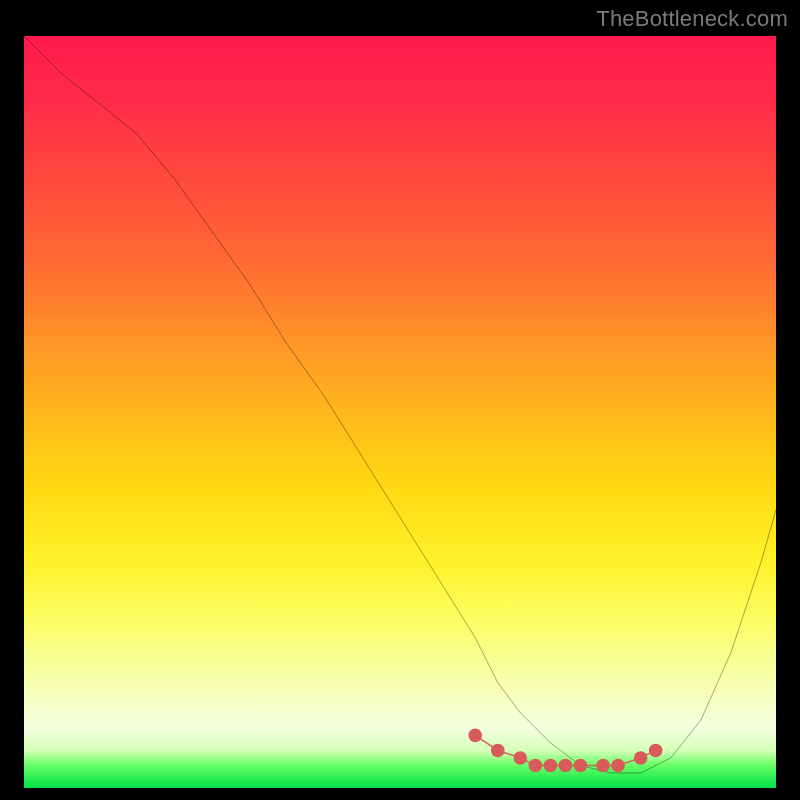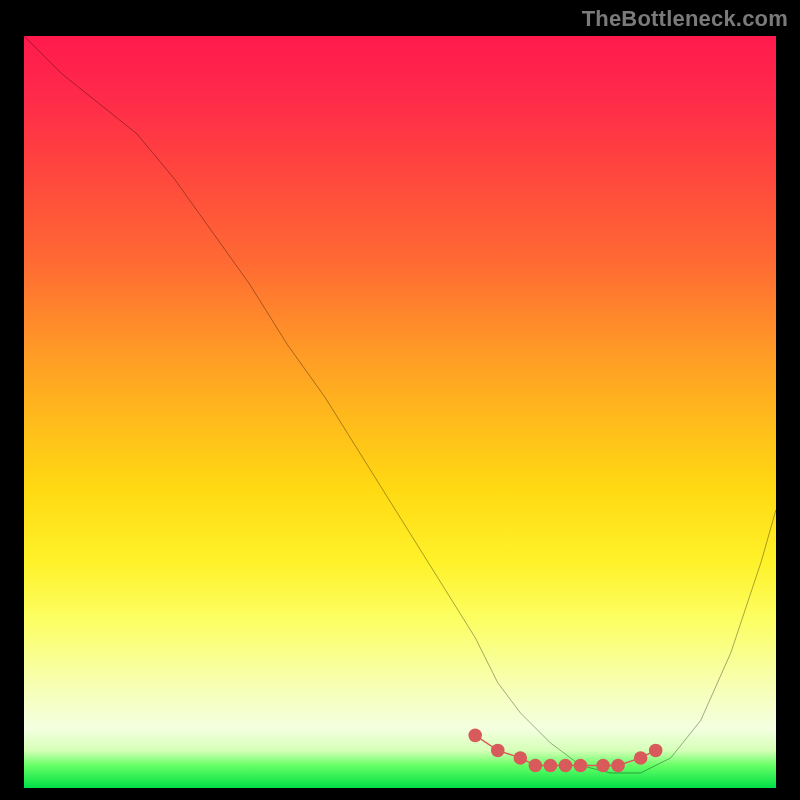--- a/index.html
+++ b/index.html
@@ -49,21 +49,21 @@
     width: 100%;
     height: 100%;
     pointer-events: none;
   }
 
   .watermark {
     position: absolute;
     top: 6px;
     right: 12px;
     font-size: 22px;
-    font-weight: 700;
+    font-weight: 400;
     color: #7a7a7a;
     letter-spacing: 0.2px;
   }
 </style>
 </head>
 <body>
 
 <div class="frame">
 
   <div class="watermark">TheBottleneck.com</div>

